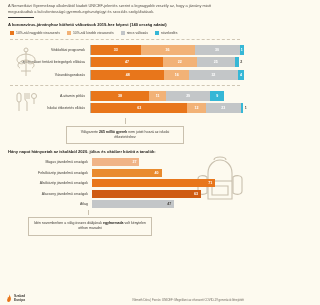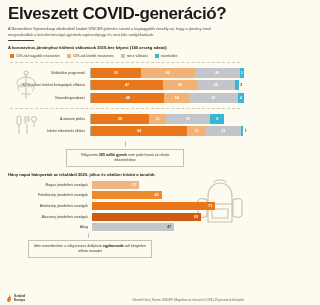--- a/index.html
+++ b/index.html
@@ -73,21 +73,20 @@
   .credit { font-size: 2.9px; color: #6e685f; text-align: right; line-height: 1.3; }
   .logo { display: flex; align-items: center; gap: 2px; }
   .logo .flame { width: 6px; height: 9px; }
   .logo .lt { font-size: 3.2px; color: #3d3a35; font-weight: bold; line-height: 1.15; }
 </style>
 </head>
 <body>
 
 <div class="page">
 
-  <div class="title">Elveszett COVID-generáció?</div>
   <div class="subtitle">A Nemzetközi Gyermeknap alkalmából kiadott UNICEF-jelentés szerint a legnagyobb veszély az, hogy a járvány miatt megszakadtak a kulcsfontosságú gyermek-egészségügyi és szociális szolgáltatások.</div>
   <div class="rule"></div>
 
   <div class="sect-head">A koronavírus-járványhoz köthető változások 2019-hez képest (140 ország adatai)</div>
 
   <div class="legend">
     <div class="lg">
       <i class="sw" style="background:#e8761b"></i>
       <span class="t">10%-nál nagyobb visszaesés</span>
     </div>

